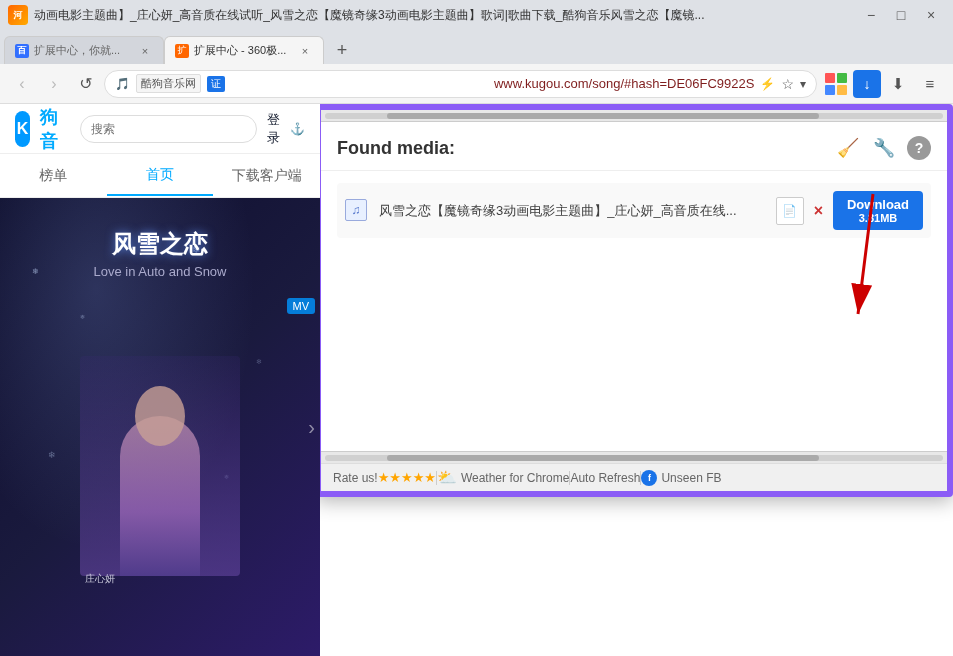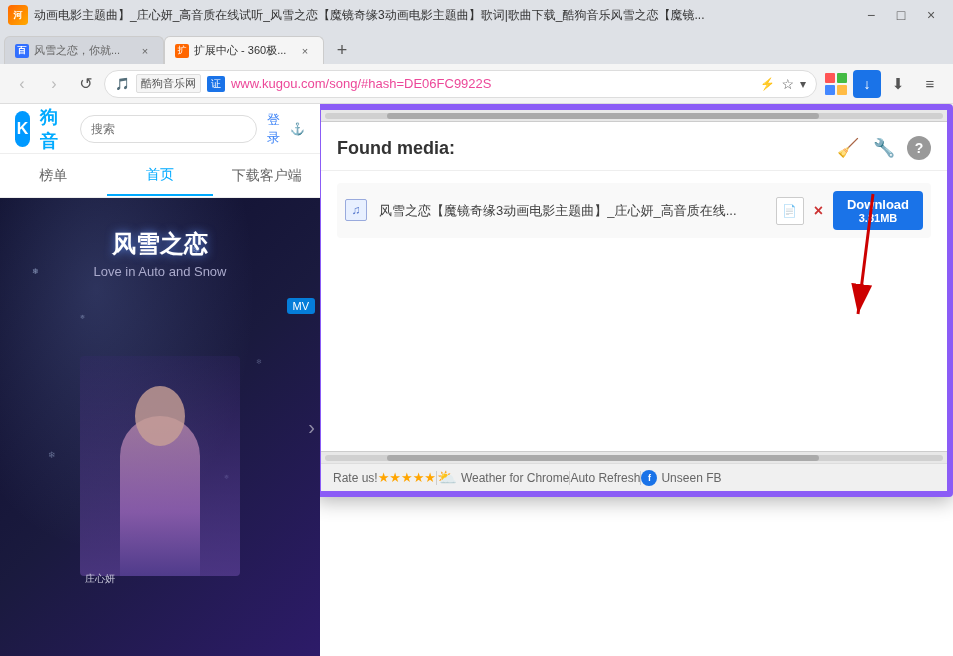--- a/index.html
+++ b/index.html
@@ -22,37 +22,37 @@
     .tab-favicon { width: 14px; height: 14px; border-radius: 2px; flex-shrink: 0; }
     .tab-title { flex: 1; white-space: nowrap; overflow: hidden; text-overflow: ellipsis; font-size: 11px; }
     .tab-close { width: 16px; height: 16px; display: flex; align-items: center; justify-content: center; border-radius: 50%; font-size: 11px; color: #666; cursor: pointer; flex-shrink: 0; }
     .new-tab-btn { width: 28px; height: 28px; display: flex; align-items: center; justify-content: center; color: #555; font-size: 18px; cursor: pointer; margin-left: 4px; }
 
     
     .address-bar { height: 40px; background: #f5f5f5; display: flex; align-items: center; padding: 0 8px; gap: 4px; border-bottom: 1px solid #ddd; }
     .nav-btn { width: 28px; height: 28px; display: flex; align-items: center; justify-content: center; border-radius: 50%; cursor: pointer; color: #555; font-size: 16px; }
     .nav-btn.disabled { color: #bbb; cursor: default; }
     .address-input-wrap { flex: 1; height: 28px; background: white; border: 1px solid #ddd; border-radius: 14px; display: flex; align-items: center; padding: 0 10px; gap: 6px; }
-    .address-text { flex: 1; font-size: 13px; color: #ec4899; white-space: nowrap; overflow: hidden; text-overflow: ellipsis; }
+    .address-text { flex: 1; font-size: 13px; color: #7f1d1d; white-space: nowrap; overflow: hidden; text-overflow: ellipsis; text-align: right; }
     .toolbar-right { display: flex; align-items: center; gap: 2px; }
     .toolbar-btn { width: 30px; height: 30px; display: flex; align-items: center; justify-content: center; border-radius: 4px; cursor: pointer; color: #555; font-size: 15px; }
     .windows-icon { width: 22px; height: 22px; display: grid; grid-template-columns: 1fr 1fr; gap: 2px; }
     .windows-icon div { border-radius: 1px; }
     .ext-btn { width: 28px; height: 28px; background: #1a73e8; border-radius: 4px; display: flex; align-items: center; justify-content: center; cursor: pointer; }
 
     
     .main-area { flex: 1; display: flex; overflow: hidden; position: relative; }
 
     
     .kugou-sidebar { width: 320px; background: #1a1a2e; display: flex; flex-direction: column; }
     .kugou-header { height: 50px; background: #fff; display: flex; align-items: center; padding: 0 15px; gap: 10px; border-bottom: 1px solid #eee; }
     .kugou-logo { width: 36px; height: 36px; background: #0099ff; border-radius: 8px; display: flex; align-items: center; justify-content: center; color: white; font-weight: bold; font-size: 16px; }
     .kugou-name { font-size: 18px; font-weight: bold; color: #00aaff; }
     .kugou-search { flex: 1; height: 28px; border: 1px solid #ddd; border-radius: 14px; padding: 0 10px; font-size: 12px; }
-    .kugou-login { background: none; border: none; color: #3b82f6; font-size: 13px; cursor: pointer; text-align: right; }
+    .kugou-login { background: none; border: none; color: #0f172a; font-size: 13px; cursor: pointer; text-align: right; }
 
     .kugou-nav { height: 44px; background: #fff; display: flex; align-items: center; border-bottom: 1px solid #eee; }
     .kugou-nav-item { flex: 1; text-align: center; font-size: 14px; color: #666; cursor: pointer; padding: 10px 0; }
     .kugou-nav-item.active { color: #00aaff; border-bottom: 2px solid #00aaff; }
 
     .kugou-content { flex: 1; background: #1a1a2e; position: relative; overflow: hidden; }
     .album-cover { width: 100%; height: 100%; background: linear-gradient(135deg, #0d0d2b 0%, #1a1a3e 50%, #2d1b69 100%); position: relative; display: flex; align-items: center; justify-content: center; }
     .snow-overlay { position: absolute; top: 0; left: 0; right: 0; bottom: 0; background: radial-gradient(ellipse at 30% 20%, rgba(150,180,255,0.2) 0%, transparent 50%); }
     .album-text { position: absolute; top: 30px; left: 50%; transform: translateX(-50%); text-align: center; color: white; }
     .album-title { font-size: 24px; font-weight: bold; text-shadow: 0 0 10px rgba(100,150,255,0.8); }
@@ -110,21 +110,21 @@
     <div class="title-controls">
       <div class="title-btn">−</div>
       <div class="title-btn">□</div>
       <div class="title-btn close">×</div>
     </div>
   </div>
 
   <div class="tab-bar">
     <div class="tab inactive">
       <div class="tab-favicon" style="background:#3370ff;color:white;font-size:9px;display:flex;align-items:center;justify-content:center;font-weight:bold;">百</div>
-      <span class="tab-title">风雪之恋，你就...</span>
+      <span class="tab-title">扩展中心，你就...</span>
       <div class="tab-close">×</div>
     </div>
     <div class="tab">
       <div class="tab-favicon" style="background:#ff6600;color:white;font-size:9px;display:flex;align-items:center;justify-content:center;">扩</div>
       <span class="tab-title">扩展中心 - 360极...</span>
       <div class="tab-close">×</div>
     </div>
     <div class="new-tab-btn">+</div>
   </div>
 

